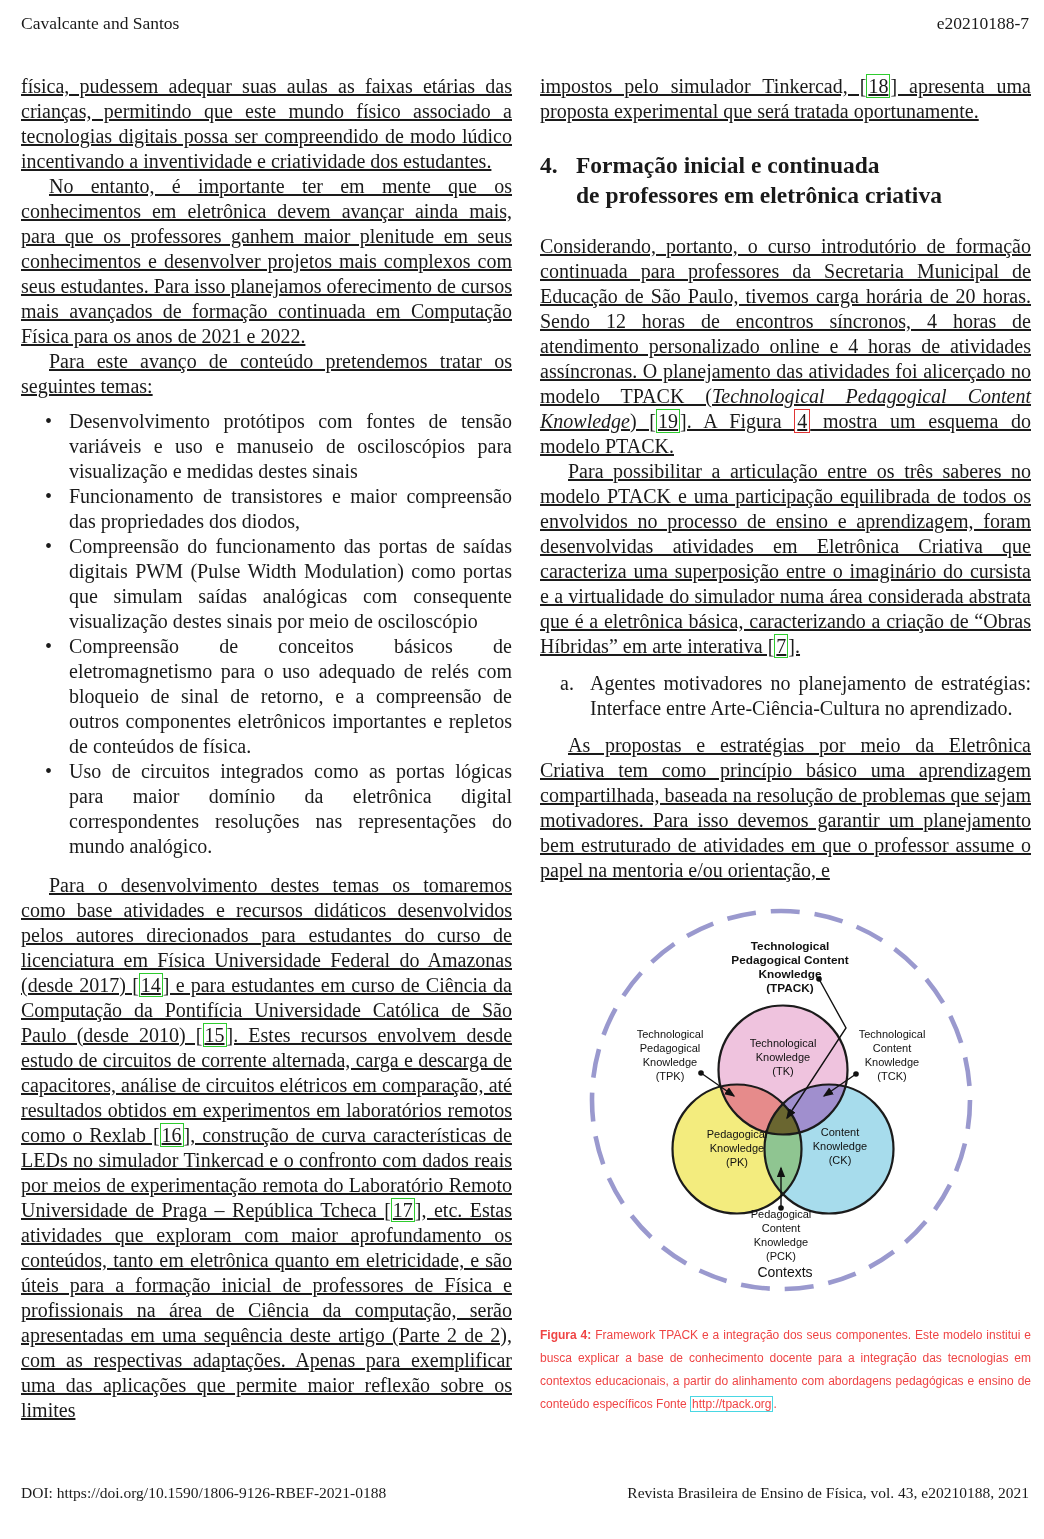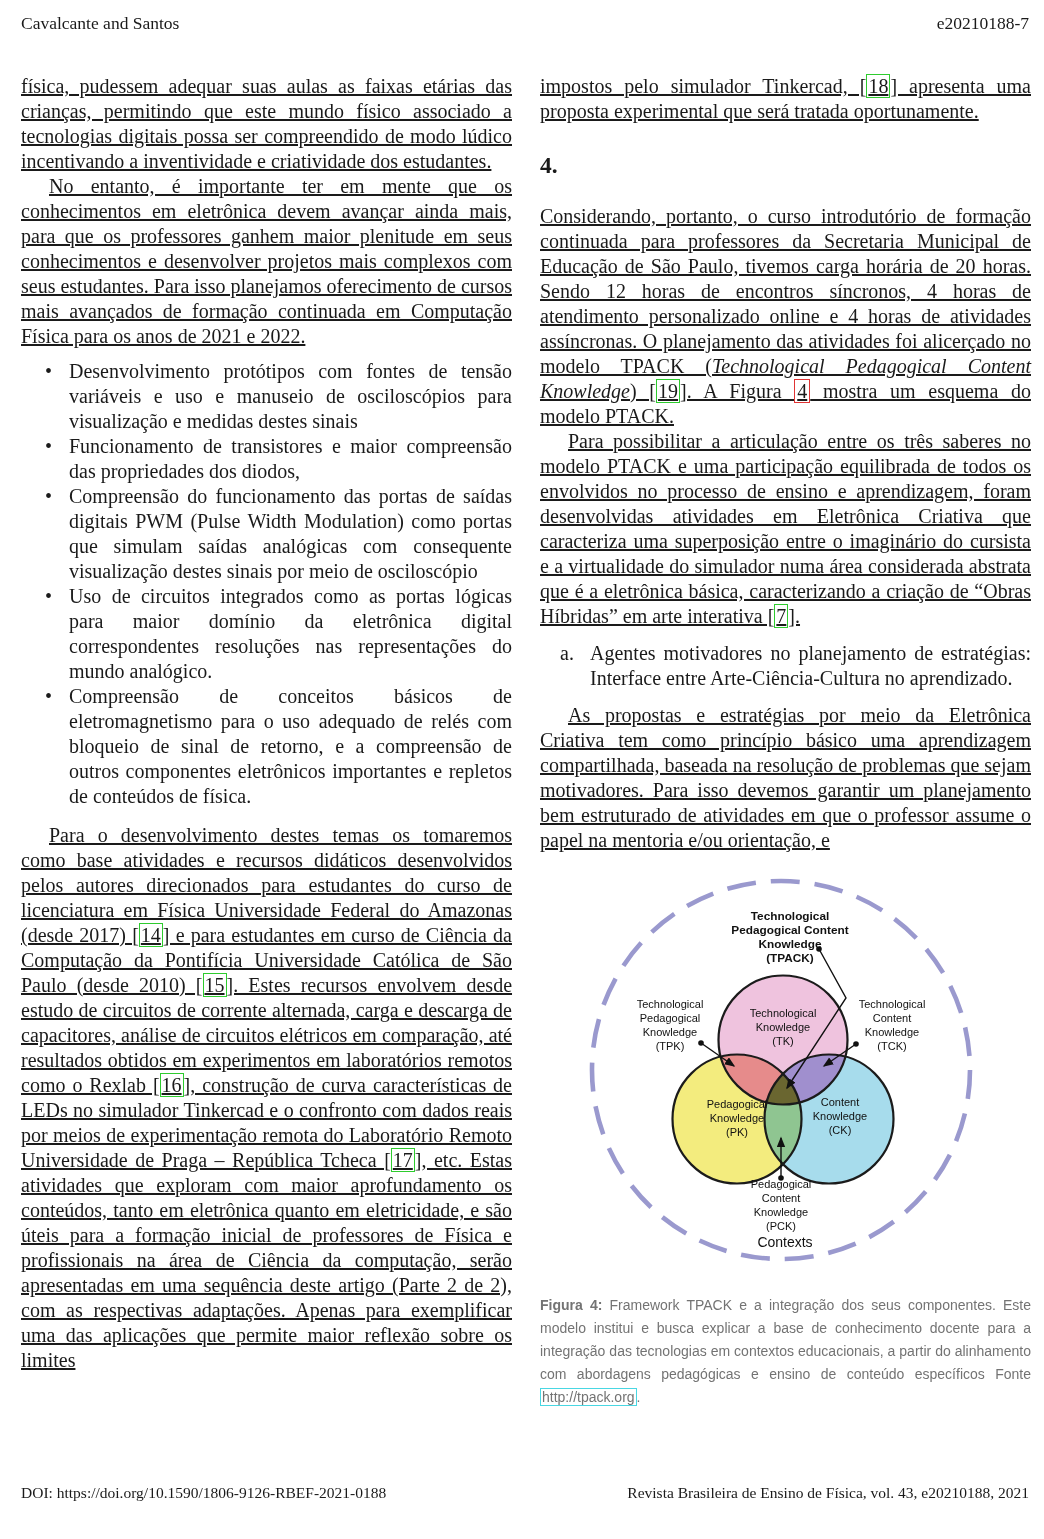--- a/index.html
+++ b/index.html
@@ -25,22 +25,22 @@
 
   .alist{position:relative;margin:12px 0;padding-left:50px;}
   .alabel{position:absolute;left:20px;}
 
   .fig{width:397px;margin:24px auto 0 auto;}
   .fig svg{display:block;}
   .vlabel{font-family:"Liberation Sans",sans-serif;font-size:11px;text-anchor:middle;fill:#111;}
   .vbold{font-weight:bold;font-size:11.8px;}
   .vbig{font-size:14px;}
 
-  .caption{margin-top:20px;font-family:"Liberation Sans",sans-serif;font-size:14px;
-           line-height:23px;text-align:justify;color:#737373;}
+  .caption{margin-top:20px;font-family:"Liberation Sans",sans-serif;font-size:12px;
+           line-height:23px;text-align:justify;color:#ef4444;}
 
   .seg-i{font-style:italic;}
   .seg-b{font-weight:bold;}
   .seg-g{border:1.6px solid #2ecc2e;padding:0 1px;}
   .seg-r{border:1.6px solid #e03434;padding:0 2px;}
   .seg-c{border:1.6px solid #49d7e3;padding:0 1px;
          -webkit-box-decoration-break:clone;box-decoration-break:clone;}
 
   .ftr{position:absolute;top:1484px;font-size:15.5px;}
   .ftr-left{left:21px;text-align:right;}
@@ -50,35 +50,40 @@
 <body>
 
 <div class="page">
 
   <div class="hdr hdr-left">Cavalcante and Santos</div>
   <div class="hdr hdr-right">e20210188-7</div>
 
   <div class="col col-left">
     <p>física, pudessem adequar suas aulas as faixas etárias das crianças, permitindo que este mundo físico associado a tecnologias digitais possa ser compreendido de modo lúdico incentivando a inventividade e criatividade dos estudantes.</p>
     <p class="indent">No entanto, é importante ter em mente que os conhecimentos em eletrônica devem avançar ainda mais, para que os professores ganhem maior plenitude em seus conhecimentos e desenvolver projetos mais complexos com seus estudantes. Para isso planejamos oferecimento de cursos mais avançados de formação continuada em Computação Física para os anos de 2021 e 2022.</p>
+    <p class="indent">Para este avanço de conteúdo pretendemos tratar os seguintes temas:</p>
     <ul class="bullets">
       <li>Desenvolvimento protótipos com fontes de tensão variáveis e uso e manuseio de osciloscópios para visualização e medidas destes sinais</li>
       <li>Funcionamento de transistores e maior compreensão das propriedades dos diodos,</li>
       <li>Compreensão do funcionamento das portas de saídas digitais PWM (Pulse Width Modulation) como portas que simulam saídas analógicas com consequente visualização destes sinais por meio de osciloscópio</li>
+      <li>Compreensão de conceitos básicos de eletromagnetismo para o uso adequado de relés com bloqueio de sinal de retorno, e a compreensão de outros componentes eletrônicos importantes e repletos de conteúdos de física.</li>
       <li>Uso de circuitos integrados como as portas lógicas para maior domínio da eletrônica digital correspondentes resoluções nas representações do mundo analógico.</li>
-      <li>Compreensão de conceitos básicos de eletromagnetismo para o uso adequado de relés com bloqueio de sinal de retorno, e a compreensão de outros componentes eletrônicos importantes e repletos de conteúdos de física.</li>
     </ul>
     <p class="indent"><span class="seg-t">Para o desenvolvimento destes temas os tomaremos como base atividades e recursos didáticos desenvolvidos pelos autores direcionados para estudantes do curso de licenciatura em Física Universidade Federal do Amazonas (desde 2017) [</span><span class="seg-g">14</span><span class="seg-t">] e para estudantes em curso de Ciência da Computação da Pontifícia Universidade Católica de São Paulo (desde 2010) [</span><span class="seg-g">15</span><span class="seg-t">]. Estes recursos envolvem desde estudo de circuitos de corrente alternada, carga e descarga de capacitores, análise de circuitos elétricos em comparação, até resultados obtidos em experimentos em laboratórios remotos como o Rexlab [</span><span class="seg-g">16</span><span class="seg-t">], construção de curva características de LEDs no simulador Tinkercad e o confronto com dados reais por meios de experimentação remota do Laboratório Remoto Universidade de Praga – República Tcheca [</span><span class="seg-g">17</span><span class="seg-t">], etc. Estas atividades que exploram com maior aprofundamento os conteúdos, tanto em eletrônica quanto em eletricidade, e são úteis para a formação inicial de professores de Física e profissionais na área de Ciência da computação, serão apresentadas em uma sequência deste artigo (Parte 2 de 2), com as respectivas adaptações. Apenas para exemplificar uma das aplicações que permite maior reflexão sobre os limites</span></p>
   </div>
 
   <div class="col col-right">
     <p><span class="seg-t">impostos pelo simulador Tinkercad, [</span><span class="seg-g">18</span><span class="seg-t">] apresenta uma proposta experimental que será tratada oportunamente.</span></p>
 
     <div class="heading">
       <span class="hnum">4.</span>
+      <span>
+        <div>Formação inicial e continuada</div>
+        <div>de professores em eletrônica criativa</div>
+      </span>
     </div>
 
     <p><span class="seg-t">Considerando, portanto, o curso introdutório de formação continuada para professores da Secretaria Municipal de Educação de São Paulo, tivemos carga horária de 20 horas. Sendo 12 horas de encontros síncronos, 4 horas de atendimento personalizado online e 4 horas de atividades assíncronas. O planejamento das atividades foi alicerçado no modelo TPACK (</span><span class="seg-i">Technological Pedagogical Content Knowledge</span><span class="seg-t">) [</span><span class="seg-g">19</span><span class="seg-t">]. A Figura </span><span class="seg-r">4</span><span class="seg-t"> mostra um esquema do modelo PTACK.</span></p>
     <p class="indent"><span class="seg-t">Para possibilitar a articulação entre os três saberes no modelo PTACK e uma participação equilibrada de todos os envolvidos no processo de ensino e aprendizagem, foram desenvolvidas atividades em Eletrônica Criativa que caracteriza uma superposição entre o imaginário do cursista e a virtualidade do simulador numa área considerada abstrata que é a eletrônica básica, caracterizando a criação de “Obras Híbridas” em arte interativa [</span><span class="seg-g">7</span><span class="seg-t">].</span></p>
 
     <div class="alist">
       <span class="alabel">a.</span>
       <span>Agentes motivadores no planejamento de estratégias: Interface entre Arte-Ciência-Cultura no aprendizado.</span>
     </div>
 

